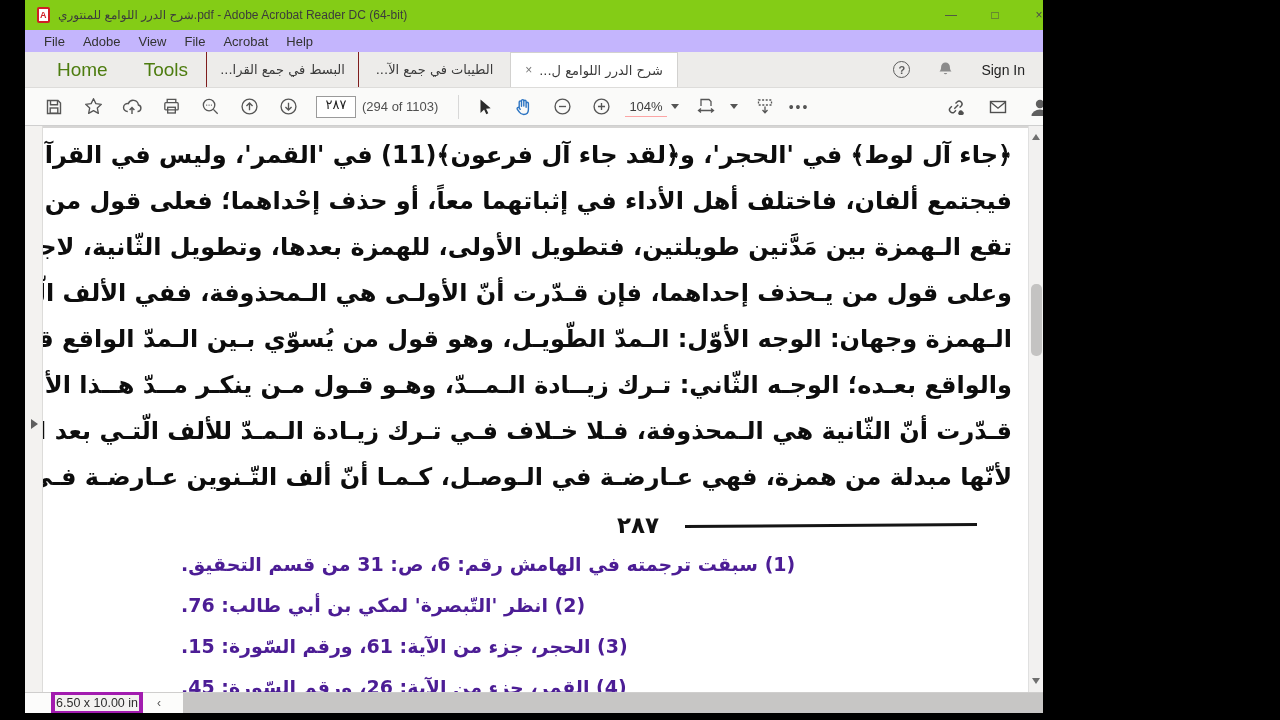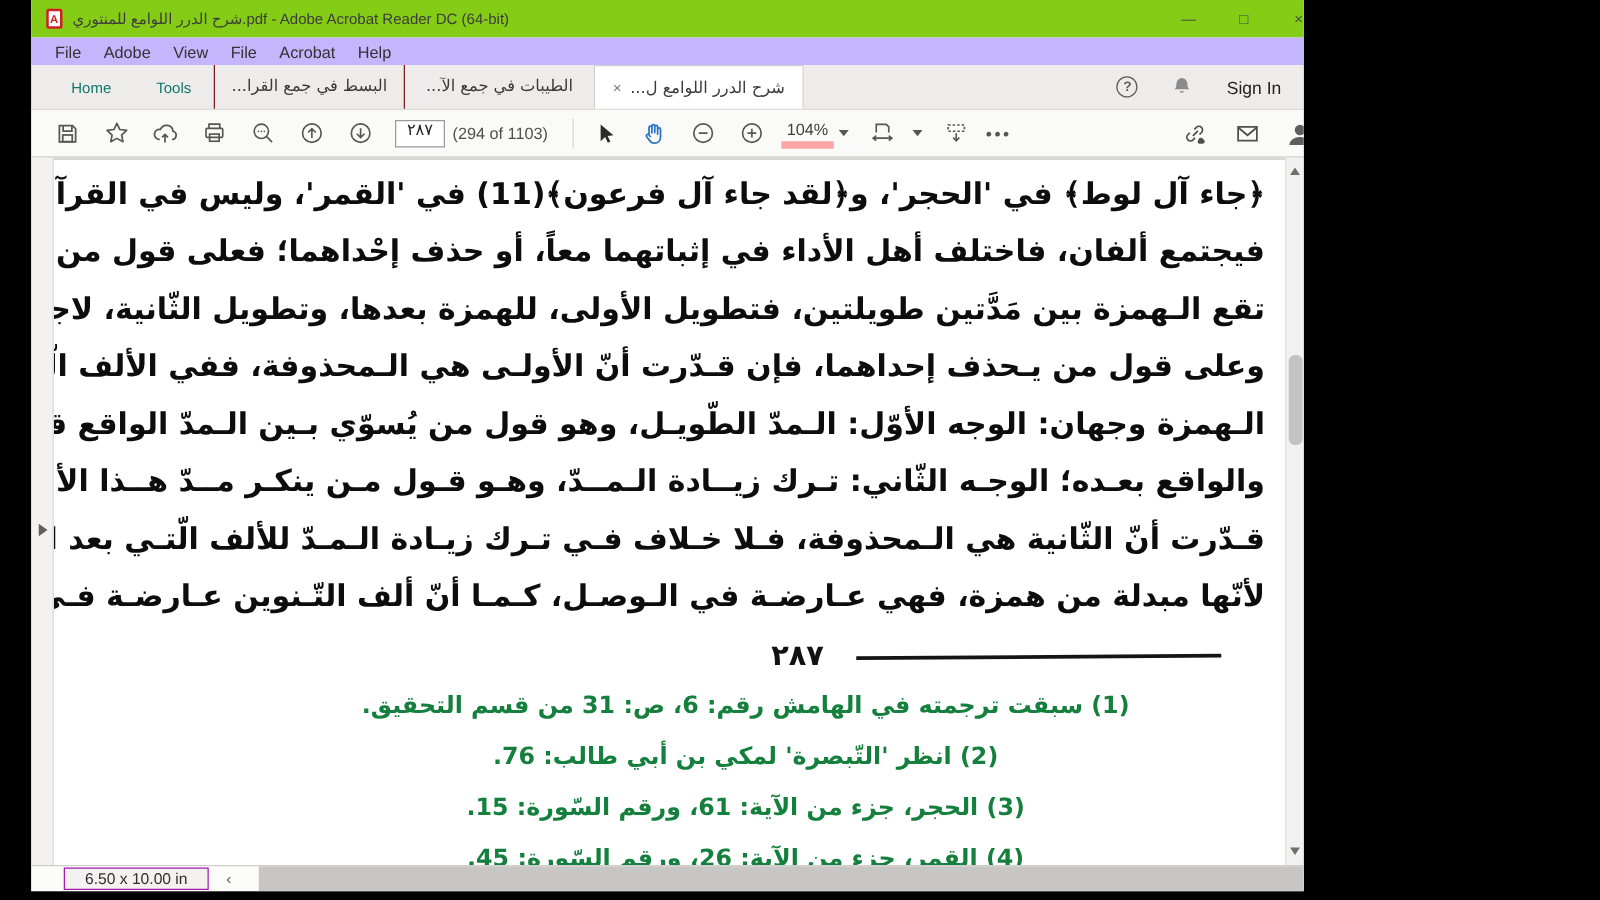--- a/index.html
+++ b/index.html
@@ -20,42 +20,42 @@
                  font-size:12px; color:#4b4b4b; }
   .winctl .ctl-close { margin-right:-18px; }
 
   
   .menubar { height:22px; background:#c4b5fd; display:flex; align-items:center; padding-left:10px; flex:none; }
   .menubar span { font-size:13px; color:#323232; padding:0 9px; }
 
   
   .tabbar { height:36px; background:#edecea; display:flex; align-items:stretch; padding-left:14px;
             border-bottom:1px solid #dddcda; flex:none; }
-  .tabbtn { display:flex; align-items:center; padding:0 18px; font-size:12px; color:#0f766e; }
+  .tabbtn { display:flex; align-items:center; padding:0 18px; font-size:19px; color:#4d7c0f; }
   .tab { width:152px; display:flex; align-items:center; justify-content:center; gap:7px;
          border-left:1px solid #7f1d1d; font-size:13px; color:#3a3a3a; padding:0 8px; }
   .tab:last-of-type { border-right:1px solid #d2d1cf; }
   .tab .lbl { direction:rtl; font-family:"DejaVu Sans",sans-serif; white-space:nowrap; overflow:hidden; }
   .tab.active { width:168px; background:#fff; border:1px solid #d2d1cf; border-bottom:none; }
   .tabclose { font-size:12px; color:#777; flex:none; }
   .tabbar-right { margin-left:auto; display:flex; align-items:center; gap:26px; padding-right:18px; }
   .helpcirc { width:17px; height:17px; border:1.5px solid #5c5c5c; border-radius:50%;
               display:flex; align-items:center; justify-content:center; font-size:11px; font-weight:bold; color:#5c5c5c; }
   .signin { font-size:14px; color:#222; }
 
   
   .toolbar { height:38px; background:#fafaf9; border-bottom:1px solid #cfcfcf; display:flex;
              align-items:center; padding-left:14px; flex:none; }
   .tbtn { width:30px; height:30px; display:flex; align-items:center; justify-content:center; flex:none; margin-right:9px; }
   .tbtn svg { display:block; }
   .pageinput { width:40px; height:22px; border:1px solid #9a9a9a; background:#fff; text-align:center;
                font-size:13px; font-family:"DejaVu Sans",sans-serif; color:#222; margin:0 6px 0 4px; }
   .pagecount { font-size:13px; color:#4f4f4f; margin-right:10px; white-space:nowrap; }
   .tdivider { width:1px; height:24px; background:#d8d8d8; margin:0 10px; flex:none; }
-  .zoomlvl { font-size:13px; color:#3f3f3f; border-bottom:6px solid #fca5a5; padding:2px 4px; margin-right:4px; }
+  .zoomlvl { font-size:13px; color:#3f3f3f; border-bottom:1px solid #fca5a5; padding:2px 4px; margin-right:4px; }
   .caret { width:0; height:0; border-left:4px solid transparent; border-right:4px solid transparent;
            border-top:5px solid #555; margin-right:12px; }
   .ellipsis { font-size:14px; letter-spacing:2px; color:#555; margin-right:6px; }
   .tb-right { margin-left:auto; display:flex; align-items:center; }
   .tb-right .tbtn { margin-right:12px; }
   .tb-right .clipped { margin-right:-12px; }
 
   
   .docarea { flex:1 1 auto; background:#d6d5d4; display:flex; overflow:hidden; position:relative; }
   .sidestrip { width:18px; background:#f3f2f0; border-right:1px solid #dddcda; position:relative; flex:none; }
@@ -63,35 +63,35 @@
                 border-top:5px solid transparent; border-bottom:5px solid transparent; border-left:7px solid #5f5f5f; }
   .page { flex:1 1 auto; background:#fff; margin-top:2px; overflow:hidden;
           padding:4px 16px 0 138px; }
   .doc-line { direction:rtl; text-align:justify; text-align-last:justify;
               font-family:"DejaVu Sans",sans-serif; font-weight:bold; font-size:24px;
               line-height:46px; color:#0d0d0d; white-space:nowrap; }
   .pagenum-row { direction:ltr; display:flex; align-items:center; margin:12px 0 6px 436px; }
   .pagenum { font-family:"DejaVu Sans",sans-serif; font-weight:bold; font-size:23px; color:#111; }
   .fnrule { width:292px; height:3px; background:#151515; margin-left:26px; transform:rotate(-0.4deg); }
   .footnotes { margin-top:6px; }
-  .fn-line { direction:rtl; text-align:center; font-family:"DejaVu Sans",sans-serif; font-weight:bold;
-             font-size:19px; line-height:41px; color:#15803d; white-space:nowrap; }
+  .fn-line { direction:rtl; text-align:left; font-family:"DejaVu Sans",sans-serif; font-weight:bold;
+             font-size:19px; line-height:41px; color:#4c1d95; white-space:nowrap; }
 
   .vscroll { width:15px; background:#f2f1f0; border-left:1px solid #e0e0e0; position:relative; flex:none; }
   .vs-up, .vs-down { position:absolute; left:3px; width:0; height:0;
                      border-left:4.5px solid transparent; border-right:4.5px solid transparent; }
   .vs-up { top:8px; border-bottom:6px solid #6f6f6f; }
   .vs-down { bottom:8px; border-top:6px solid #6f6f6f; }
   .vs-thumb { position:absolute; left:2px; top:28%; width:11px; height:72px; background:#c4c3c2; border-radius:5px; }
 
   
   .statusbar { height:21px; background:#fcfcfb; border-top:1px solid #cfcecd; display:flex;
                align-items:center; flex:none; }
-  .dimbox { margin-left:26px; padding:1px 16px; font-size:12.5px; color:#2e2e2e;
-            background:#f3f2f0; border:1px solid #a21caf; white-space:nowrap; }
+  .dimbox { margin-left:26px; padding:1px 1px; font-size:12.5px; color:#2e2e2e;
+            background:#f3f2f0; border:4px solid #a21caf; white-space:nowrap; }
   .hs-back { margin-left:14px; font-size:12px; color:#555; }
   .hs-track { margin-left:22px; flex:1 1 auto; align-self:stretch; background:#c7c6c5; }
 </style>
 </head>
 <body>
 
 <div class="window">
 
   <div class="titlebar">
     <div class="pdficon"></div>

